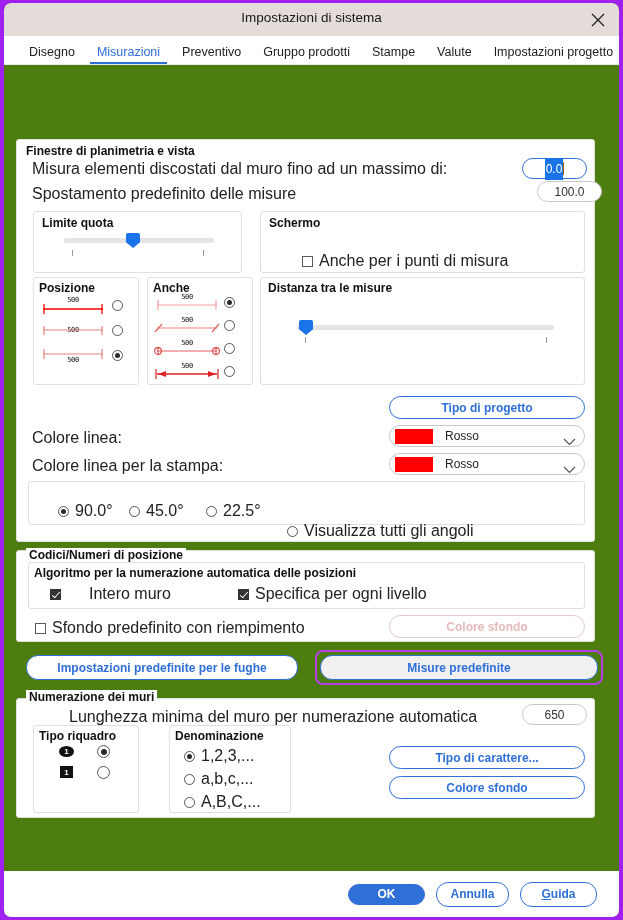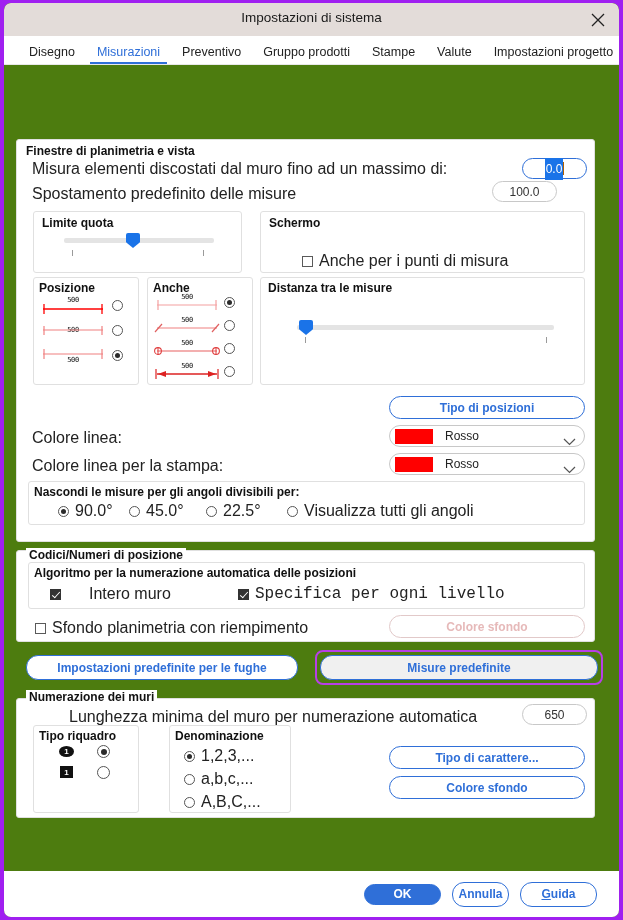--- a/index.html
+++ b/index.html
@@ -295,21 +295,21 @@
     <div class="group" style="position:absolute;left:12px;top:74px;width:579px;height:403px;"></div>
     <div class="lbl-bold" style="position:absolute;left:22px;top:79px;">Finestre di planimetria e vista</div>
 
     <div class="lbl" style="position:absolute;left:28px;top:95px;">Misura elementi discostati dal muro fino ad un massimo di:</div>
     <div class="pill focused" style="position:absolute;left:518px;top:93px;width:65px;">
       <span class="sel">0.0</span>
         <span class="caret"></span>
     </div>
 
     <div class="lbl" style="position:absolute;left:28px;top:120px;">Spostamento predefinito delle misure</div>
-    <div class="pill" style="position:absolute;left:488px;top:116px;width:65px;">
+    <div class="pill" style="position:absolute;left:533px;top:116px;width:65px;">
       <span>100.0</span>
     </div>
 
     <div class="group" style="position:absolute;left:29px;top:146px;width:209px;height:62px;"></div>
     <div class="lbl-bold" style="position:absolute;left:38px;top:151px;">Limite quota</div>
     <div class="slider-wrap" style="position:absolute;left:60px;top:173px;width:150px;">
       <div class="slider-track"></div>
       <div class="slider-thumb" style="left:62px;"></div>
       <div class="slider-tick" style="left:8px;"></div>
       <div class="slider-tick" style="left:139px;"></div>
@@ -418,21 +418,21 @@
 
     <div class="group" style="position:absolute;left:256px;top:212px;width:325px;height:108px;"></div>
     <div class="lbl-bold" style="position:absolute;left:264px;top:216px;">Distanza tra le misure</div>
     <div class="slider-wrap" style="position:absolute;left:293px;top:260px;width:257px;">
       <div class="slider-track"></div>
       <div class="slider-thumb" style="left:2px;"></div>
       <div class="slider-tick" style="left:8px;"></div>
       <div class="slider-tick" style="left:249px;"></div>
     </div>
 
-    <div class="btn" style="position:absolute;left:385px;top:331px;width:196px;">Tipo di posizioni</div>
+    <div class="btn" style="position:absolute;left:385px;top:331px;width:196px;">Tipo di progetto</div>
 
     <div class="lbl" style="position:absolute;left:28px;top:364px;">Colore linea:</div>
     <div class="select" style="position:absolute;left:385px;top:360px;width:196px;">
       <span class="swatch" style="background:#ff0000;"></span>
       <span class="sval">Rosso</span>
       <span class="chev">
         <svg width="13" height="8" viewBox="0 0 13 8">
             <path d="M1 1 L6.5 6.5 L12 1" stroke="#555" stroke-width="1.2" fill="none"></path>
           </svg>
       </span>
@@ -443,55 +443,54 @@
       <span class="swatch" style="background:#ff0000;"></span>
       <span class="sval">Rosso</span>
       <span class="chev">
         <svg width="13" height="8" viewBox="0 0 13 8">
             <path d="M1 1 L6.5 6.5 L12 1" stroke="#555" stroke-width="1.2" fill="none"></path>
           </svg>
       </span>
     </div>
 
     <div class="group" style="position:absolute;left:24px;top:416px;width:557px;height:44px;"></div>
-    <div class="lbl-bold" style="position:absolute;left:30px;top:420px;">Nascondi le misure per gli angoli divisibili per:</div>
     <div class="optrow" style="position:absolute;left:54px;top:437px;">
       <span class="rb checked"></span>
       <span class="lbl">90.0°</span>
     </div>
     <div class="optrow" style="position:absolute;left:125px;top:437px;">
       <span class="rb"></span>
       <span class="lbl">45.0°</span>
     </div>
     <div class="optrow" style="position:absolute;left:202px;top:437px;">
       <span class="rb"></span>
       <span class="lbl">22.5°</span>
     </div>
-    <div class="optrow" style="position:absolute;left:283px;top:437px;">
+    <div class="optrow" style="position:absolute;left:283px;top:457px;">
       <span class="rb"></span>
       <span class="lbl">Visualizza tutti gli angoli</span>
     </div>
 
     <div class="group" style="position:absolute;left:12px;top:485px;width:579px;height:92px;"></div>
     <div class="lbl-bold" style="position:absolute;left:22px;top:483px;background:#fff;padding:0 3px;">Codici/Numeri di posizione</div>
 
     <div class="group" style="position:absolute;left:24px;top:497px;width:557px;height:47px;"></div>
     <div class="lbl-bold" style="position:absolute;left:30px;top:501px;">Algoritmo per la numerazione automatica delle posizioni</div>
     <div class="optrow" style="position:absolute;left:46px;top:520px;gap:28px;">
       <span class="cb checked"></span>
       <span class="lbl">Intero muro</span>
     </div>
-    <div class="optrow" style="position:absolute;left:234px;top:520px;font-family:Liberation Mono, monospace;">
+    <div class="optrow" style="position:absolute;left:234px;top:520px;">
       <span class="cb checked"></span>
       <span class="lbl">Specifica per ogni livello</span>
     </div>
 
     <div class="optrow" style="position:absolute;left:31px;top:554px;">
       <span class="cb"></span>
-      <span class="lbl">Sfondo planimetria con riempimento</span>
+      <span class="lbl">Sfondo predefinito con riempimento</span>
     </div>
     <div class="btn disabled" style="position:absolute;left:385px;top:550px;width:196px;">Colore sfondo</div>
 
     <div class="btn" style="position:absolute;left:22px;top:590px;width:272px;height:25px;">Impostazioni predefinite per le fughe</div>
     <div class="highlight-ring" style="position:absolute;left:311px;top:585px;width:288px;height:35px;">
       <div class="btn grey" style="width:100%;height:100%;">Misure predefinite</div>
     </div>
 
     <div class="group" style="position:absolute;left:12px;top:633px;width:579px;height:120px;"></div>
     <div class="lbl-bold" style="position:absolute;left:22px;top:625px;background:#fff;padding:0 3px;">Numerazione dei muri</div>
@@ -527,19 +526,19 @@
       <span class="lbl">A,B,C,...</span>
     </div>
 
     <div class="btn" style="position:absolute;left:385px;top:681px;width:196px;">Tipo di carattere...</div>
     <div class="btn" style="position:absolute;left:385px;top:711px;width:196px;">Colore sfondo</div>
 
   </div>
 
   <div class="footer">
     <div class="btn primary" style="width:77px;height:21px;">OK</div>
-    <div class="btn" style="width:57px;height:25px;">Annulla</div>
+    <div class="btn" style="width:73px;height:25px;">Annulla</div>
     <div class="btn" style="width:77px;height:25px;">
       <span><span class="u">G</span><span>uida</span></span>
     </div>
   </div>
 
 </div>
 
 </body></html>

